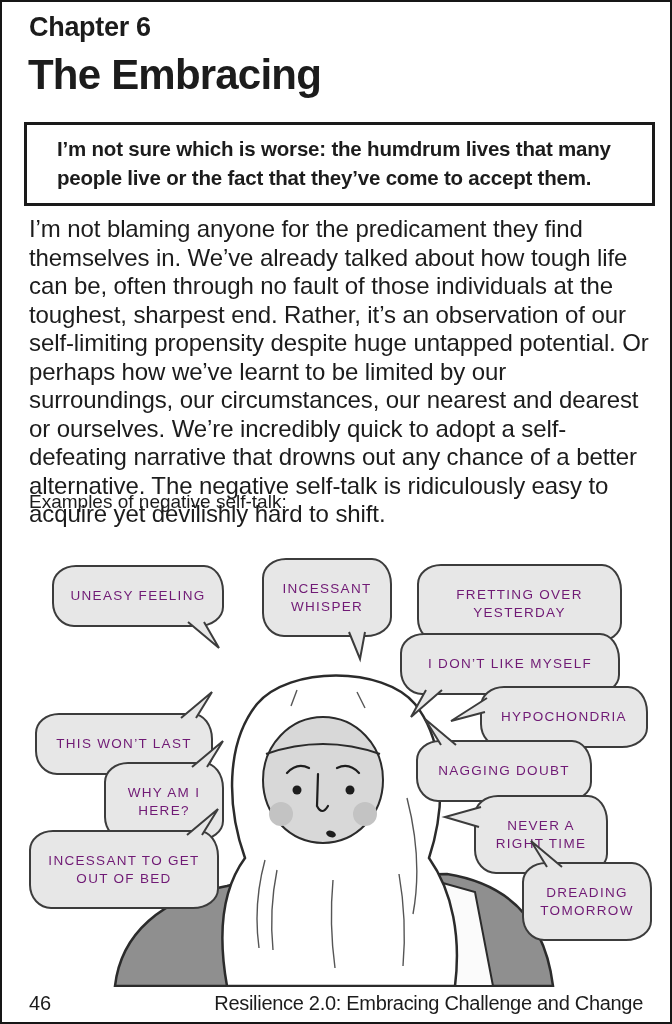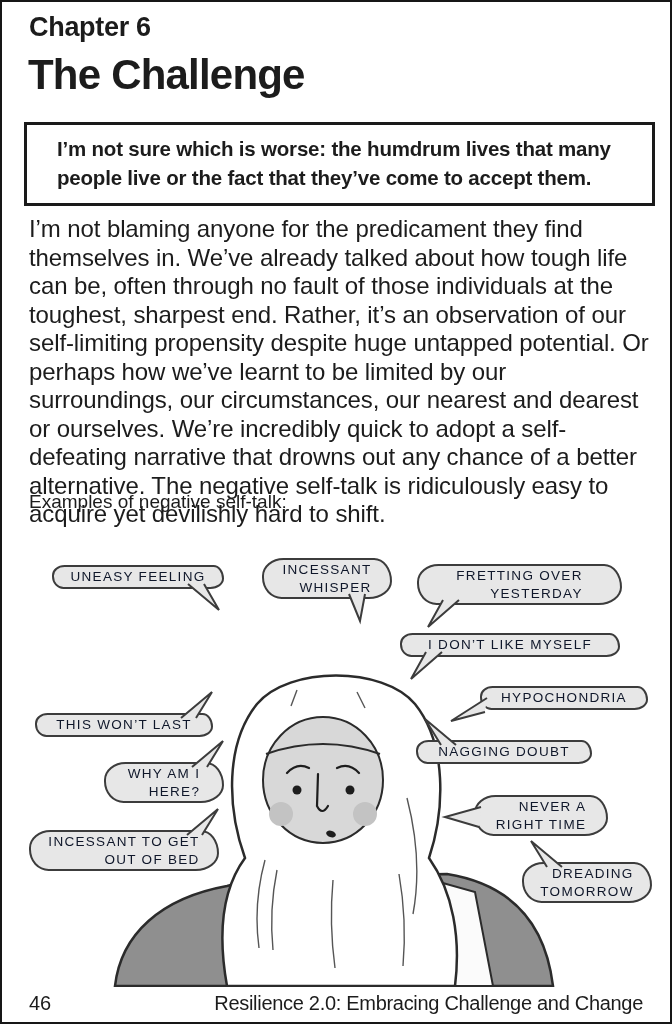--- a/index.html
+++ b/index.html
@@ -37,25 +37,25 @@
   }
   .illustration {
     position:absolute; left:0; top:538px; width:672px; height:447px;
   }
   .figure-svg { position:absolute; left:105px; top:107px; width:452px; height:340px; }
   .bubble {
     position:absolute;
     background:#e7e7e7;
     border:2px solid #3c3c3c;
     border-radius:24px 20px 26px 22px / 20px 26px 20px 24px;
-    padding:1px 8px;
+    padding:20px 8px;
     display:flex; align-items:center; justify-content:center;
-    text-align:right;
+    text-align:center;
     font-size:13.5px; line-height:1.3; letter-spacing:1.3px;
-    color:#0f172a; white-space:pre-line;
+    color:#701a75; white-space:pre-line;
   }
   .tail { position:absolute; width:40px; height:30px; overflow:visible; }
   .tail path { fill:#e7e7e7; stroke:#3c3c3c; stroke-width:2; }
   .tail-dr { right:0px;  bottom:-26px; }
   .tail-d  { left:58%;   bottom:-26px; }
   .tail-dl { left:6px;   bottom:-26px; }
   .tail-ur { right:-4px; top:-26px; }
   .tail-ul { left:4px;   top:-26px; }
   .tail-ld { left:-33px; top:6px; }
   .footer {
@@ -64,21 +64,21 @@
     font-size:20px;
   }
   .book-title { letter-spacing:-0.3px; }
 </style>
 </head>
 <body>
 
 <div class="page">
 
   <div class="chapter-label">Chapter 6</div>
-  <h1 class="page-title">The Challenge</h1>
+  <h1 class="page-title">The Embracing</h1>
 
   <div class="quote-box">
     <div class="quote-text">I’m not sure which is worse: the humdrum lives that many
 people live or the fact that they’ve come to accept them.</div>
   </div>
 
   <p class="body-paragraph">I’m not blaming anyone for the predicament they find themselves in. We’ve already talked about how tough life can be, often through no fault of those individuals at the toughest, sharpest end. Rather, it’s an observation of our self-limiting propensity despite huge untapped potential. Or perhaps how we’ve learnt to be limited by our surroundings, our circumstances, our nearest and dearest or ourselves. We’re incredibly quick to adopt a self-defeating narrative that drowns out any chance of a better alternative. The negative self-talk is ridiculously easy to acquire yet devilishly hard to shift.</p>
 
   <div class="examples-label">Examples of negative self-talk:</div>
 

